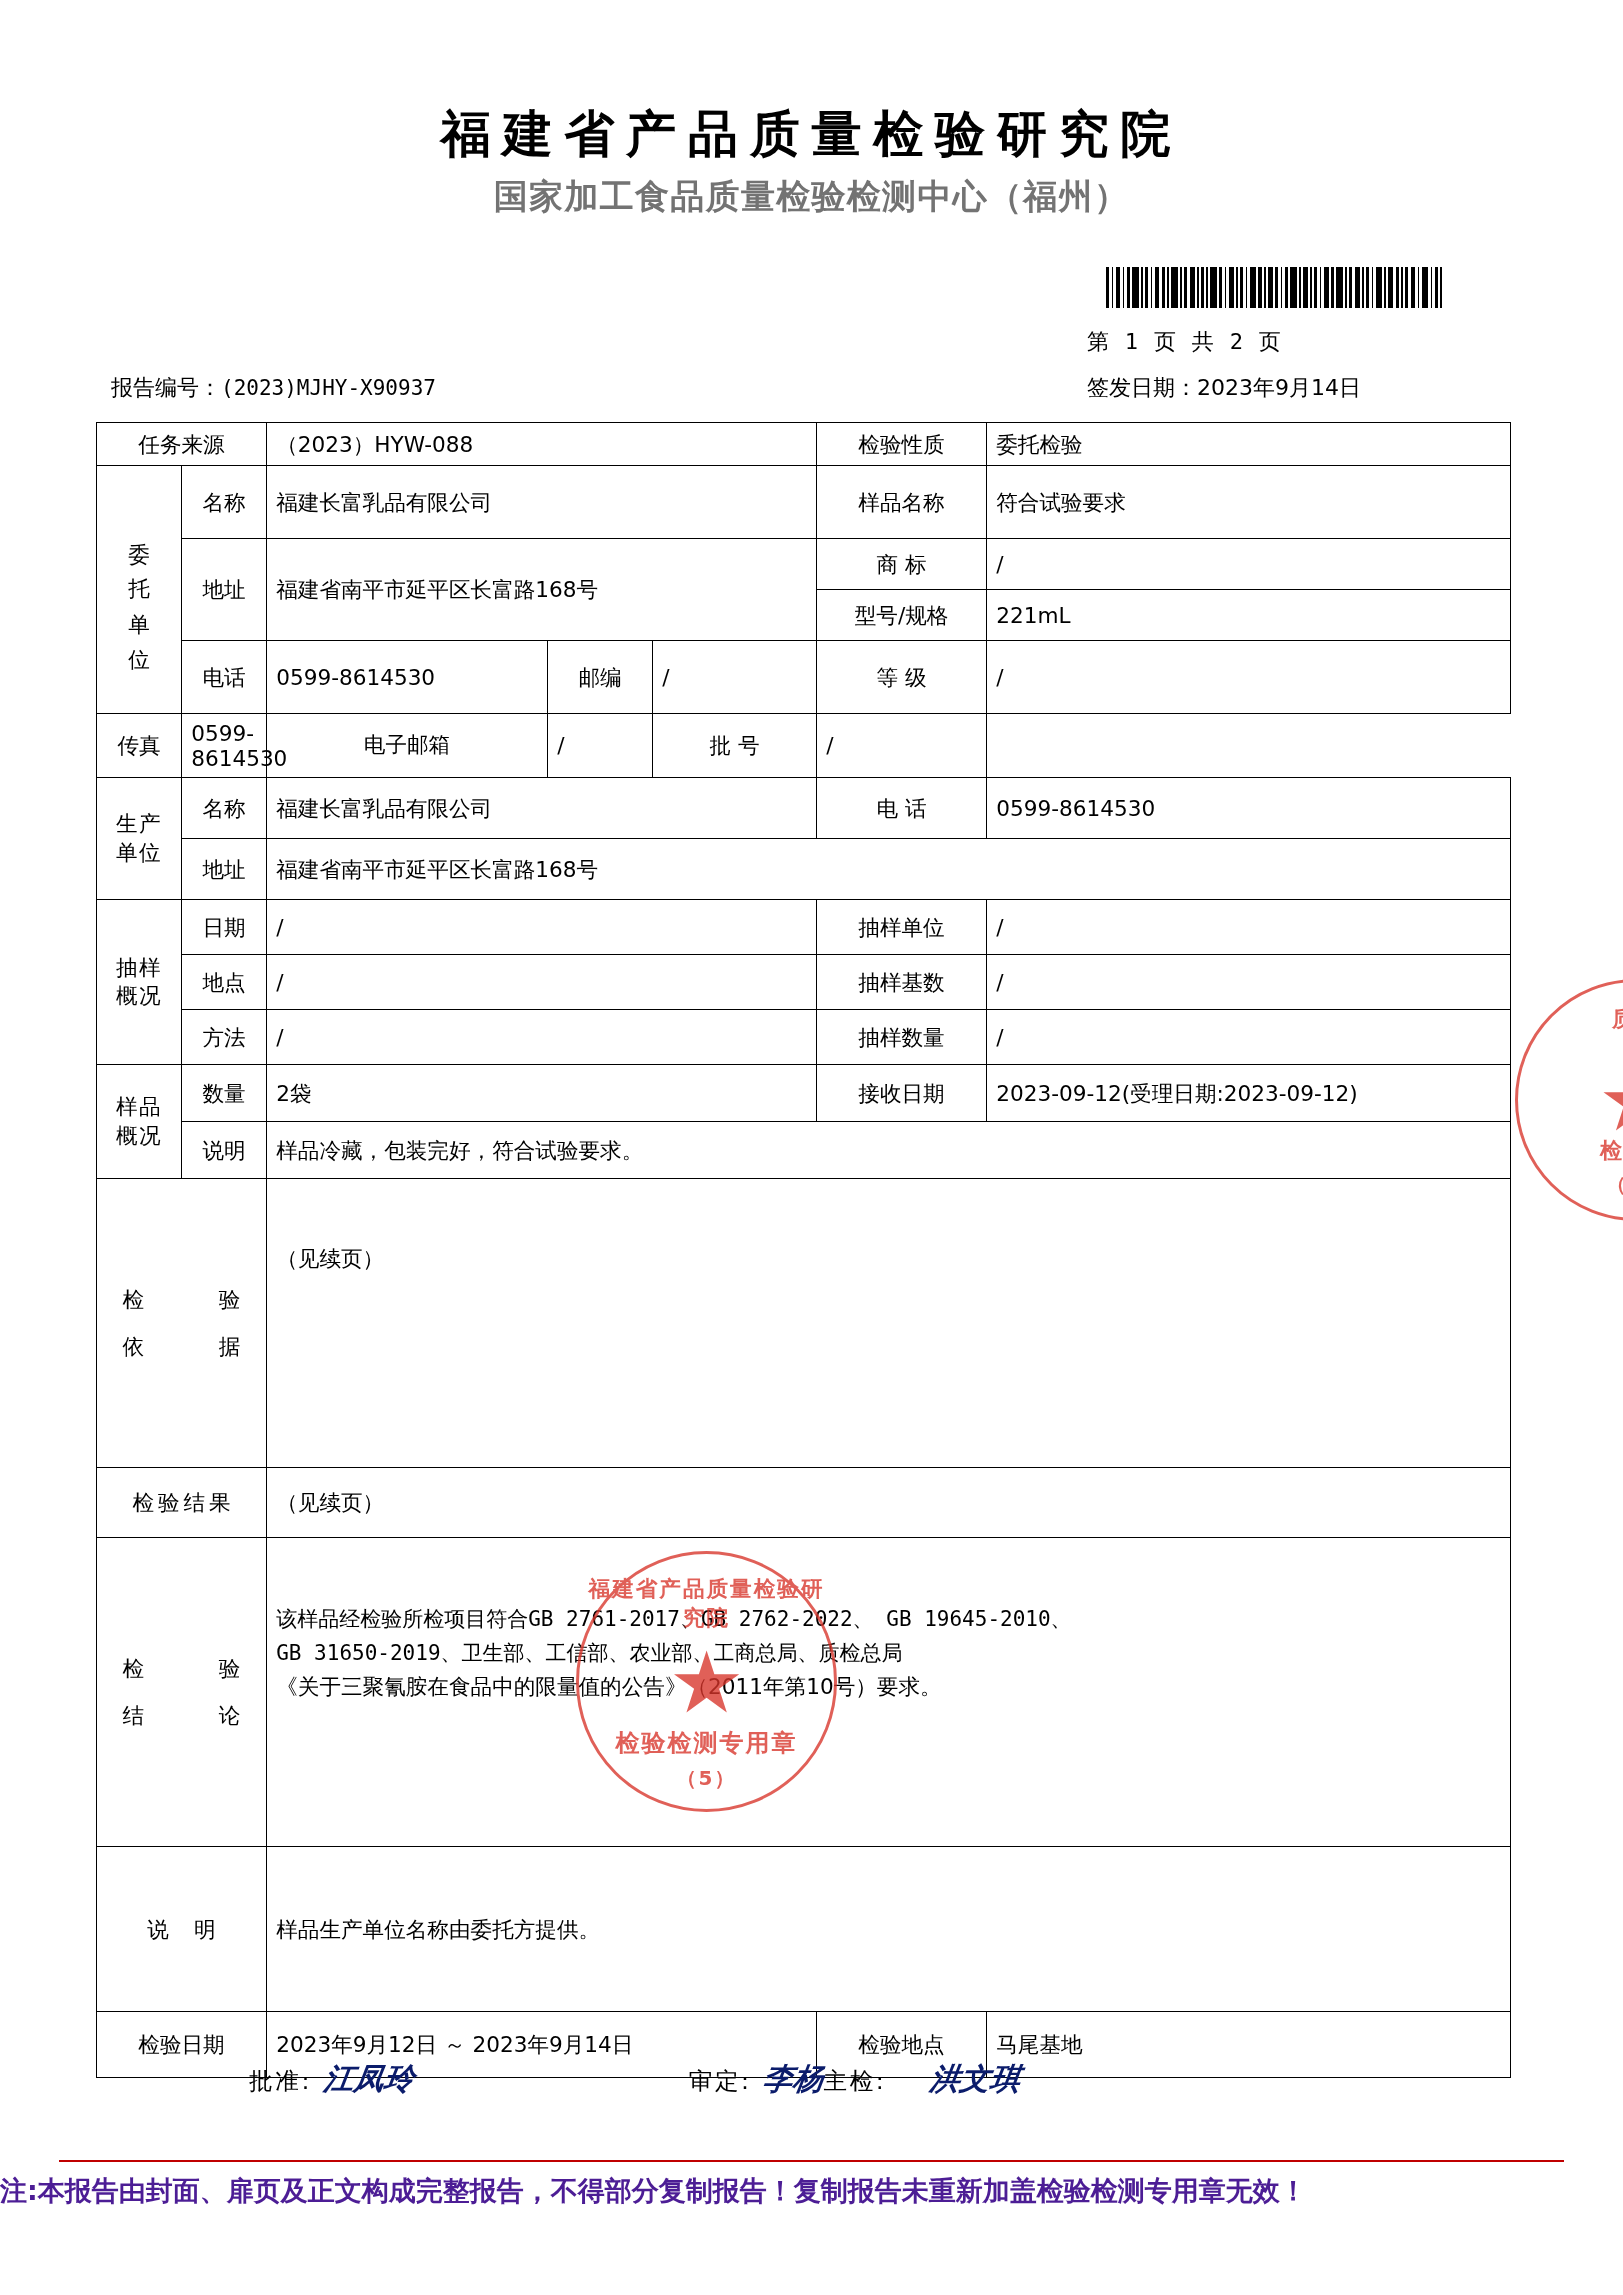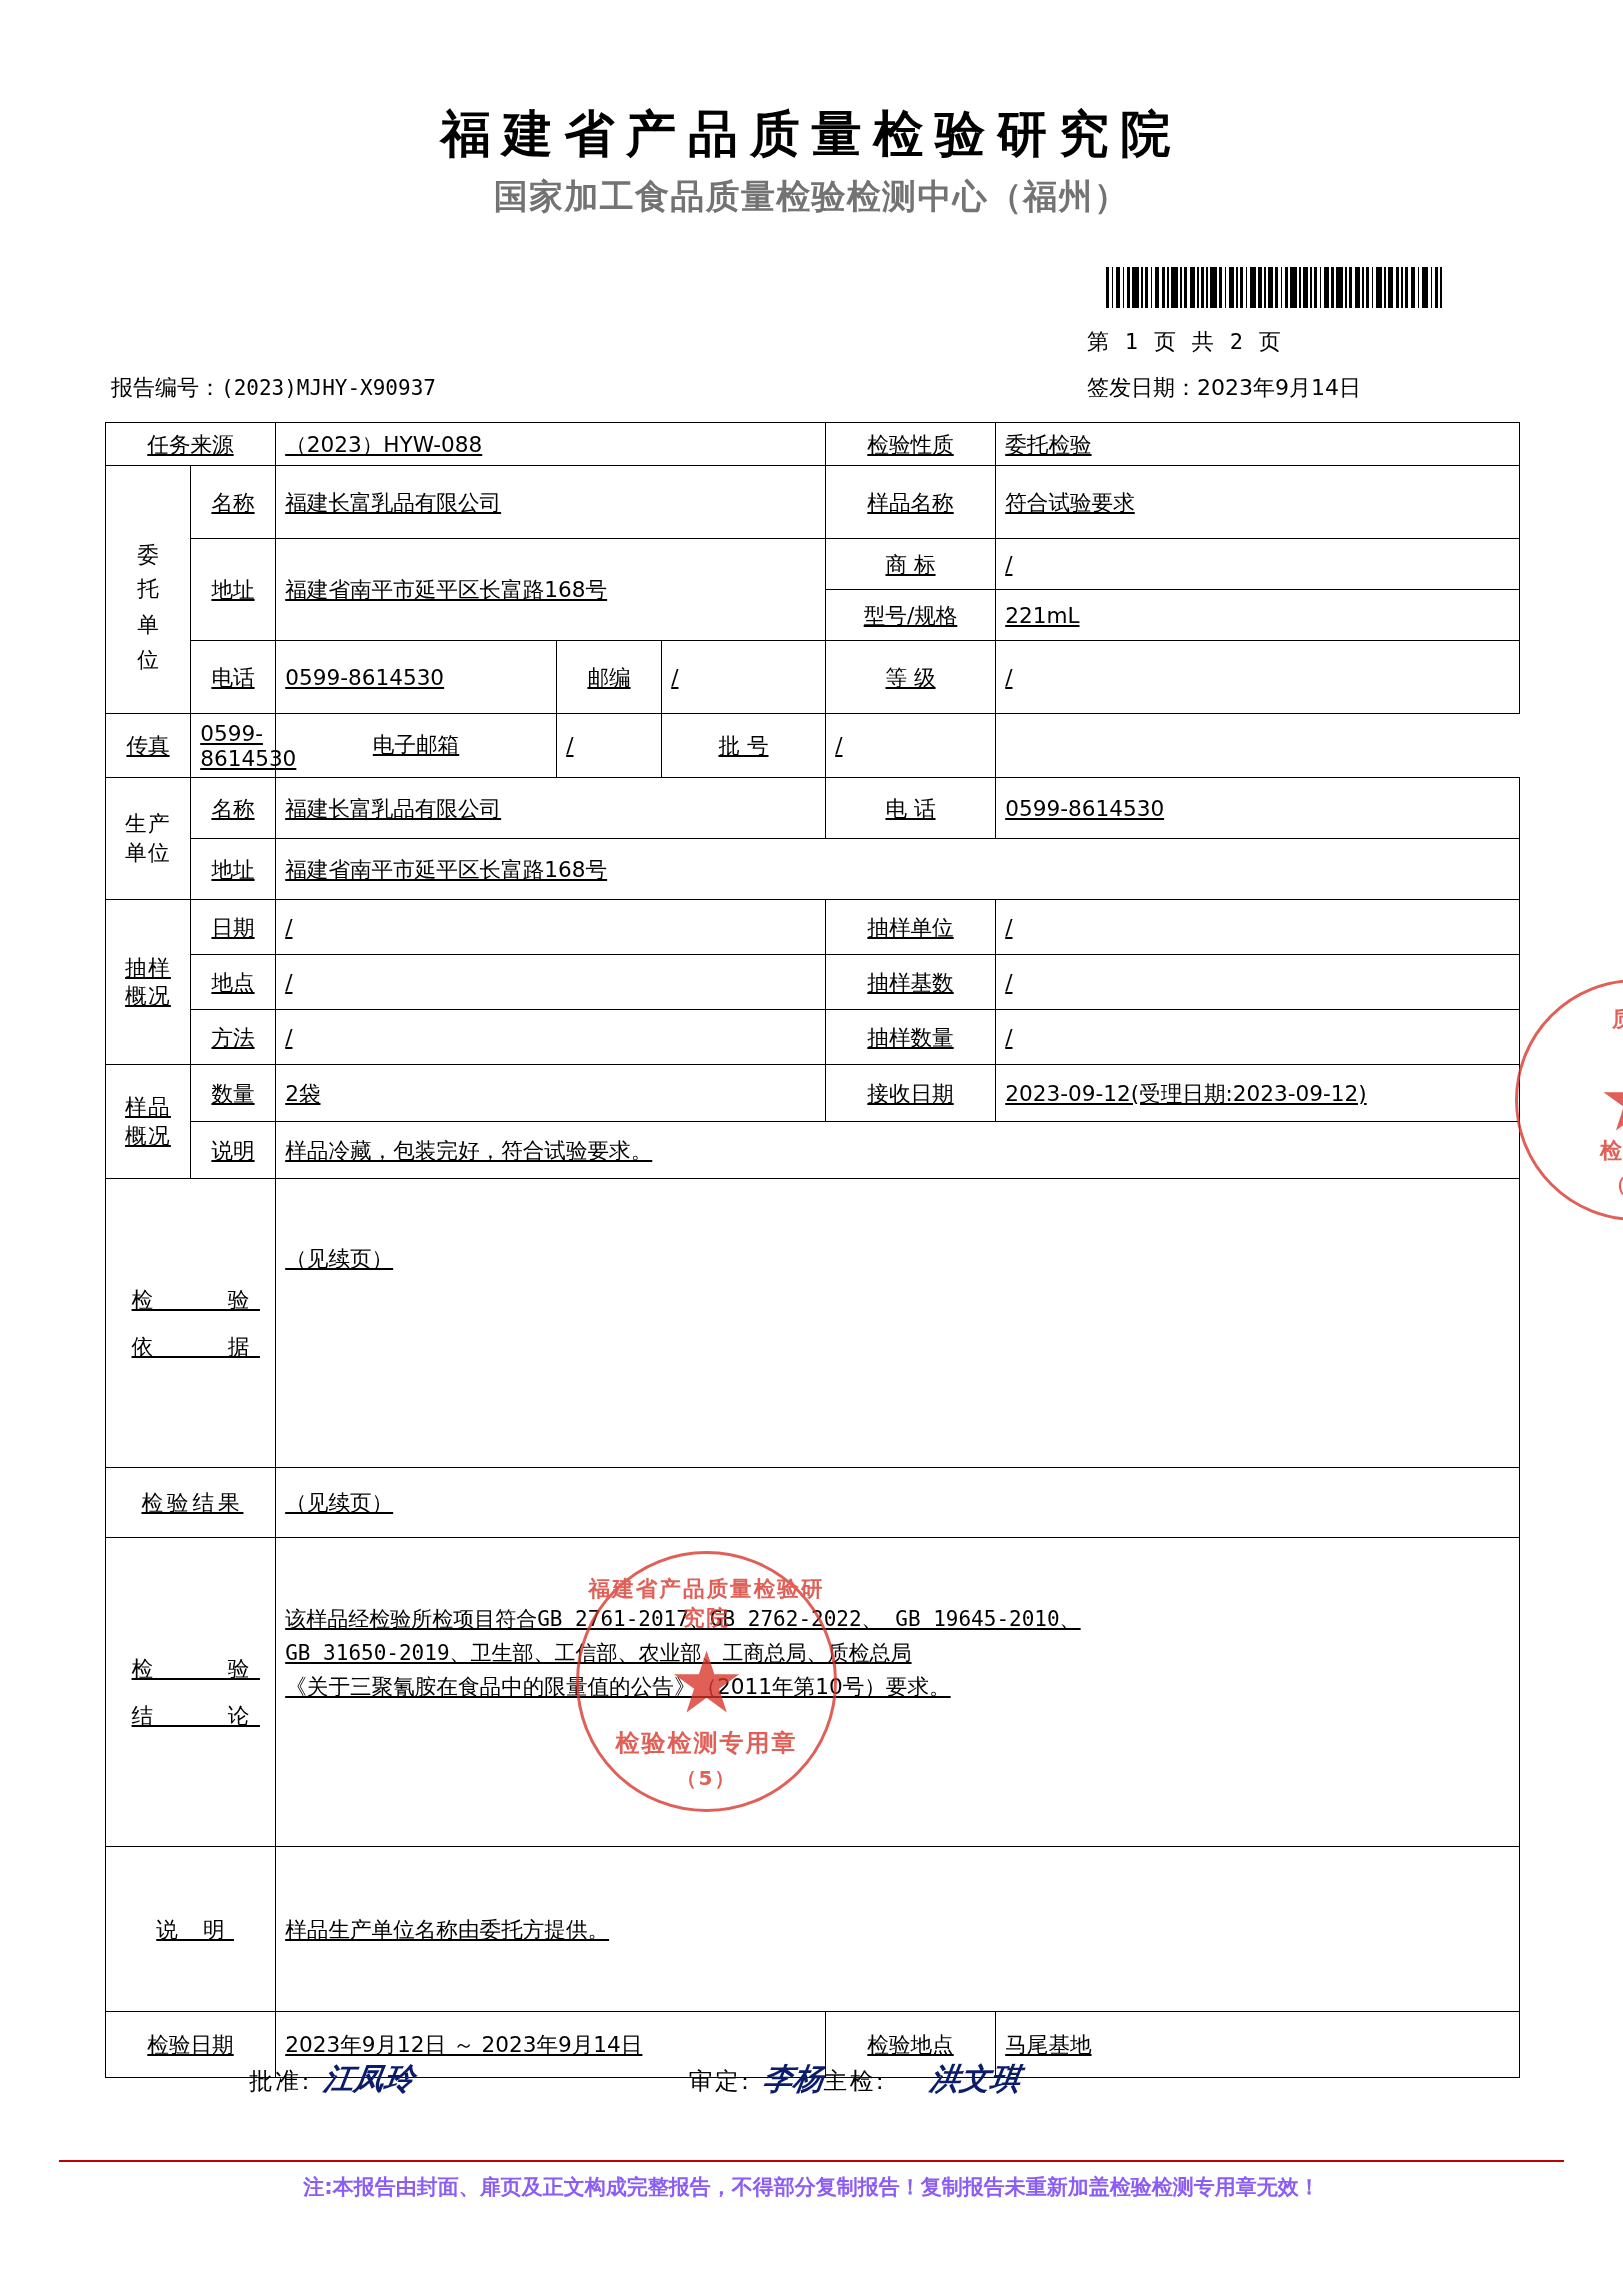--- a/index.html
+++ b/index.html
@@ -87,26 +87,25 @@
     font-size: 22px;
     font-family: "DejaVu Sans", sans-serif;
   }
   .report-no .mono, .issue-date .mono {
     font-family: "DejaVu Sans Mono", "Liberation Mono", monospace;
     font-size: 21px;
   }
   
   table.main {
     position: absolute;
-    left: 105px;
+    left: 96px;
     top: 422px;
     width: 1414px;
     border-collapse: collapse;
     table-layout: fixed;
-    text-decoration: underline;
   }
   table.main td {
     border: 1.3px solid #000;
     font-size: 21.6px;
     padding: 6.5px 9.2px;
     vertical-align: middle;
     font-family: "DejaVu Sans", "Liberation Sans", sans-serif;
   }
   .lbl {
     text-align: center;
@@ -163,24 +162,23 @@
     left: 59px;
     top: 2160px;
     width: 1505px;
     border-top: 2.6px solid #c00000;
   }
   .footer-note {
     position: absolute;
     left: 0;
     top: 2173px;
     width: 1623px;
-    text-align: center;
-    font-size: 21px;
+    font-size: 27px;
     font-weight: bold;
-    color: #8b5cf6;
+    color: #4c1d95;
     font-family: "DejaVu Sans", "Liberation Sans", sans-serif;
   }
   
   .stamp {
     position: absolute;
     border-radius: 50%;
     border: 3.9px solid #d8342a;
     color: #d8342a;
     opacity: .78;
     pointer-events: none;

